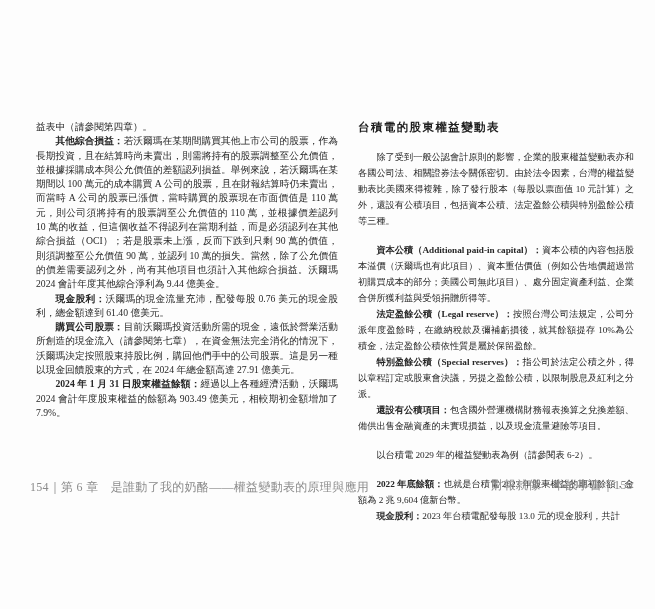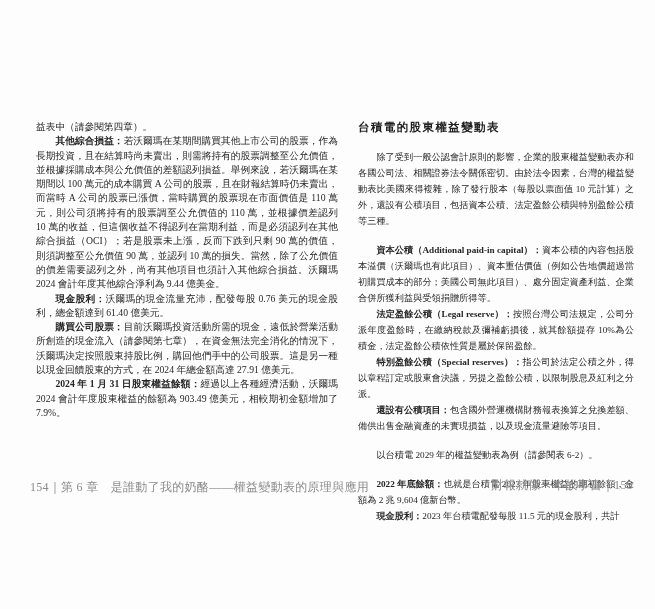--- a/index.html
+++ b/index.html
@@ -59,19 +59,19 @@
 
   <div class="page-col right">
     <h2 class="heading">台積電的股東權益變動表</h2>
     <p class="para indent"><span class="lead"></span><span>除了受到一般公認會計原則的影響，企業的股東權益變動表亦和各國公司法、相關證券法令關係密切。由於法令因素，台灣的權益變動表比美國來得複雜，除了發行股本（每股以票面值 10 元計算）之外，還設有公積項目，包括資本公積、法定盈餘公積與特別盈餘公積等三種。</span></p>
     <p class="para indent gap"><span class="lead">資本公積（Additional paid-in capital）：</span><span>資本公積的內容包括股本溢價（沃爾瑪也有此項目）、資本重估價值（例如公告地價超過當初購買成本的部分；美國公司無此項目）、處分固定資產利益、企業合併所獲利益與受領捐贈所得等。</span></p>
     <p class="para indent"><span class="lead">法定盈餘公積（Legal reserve）：</span><span>按照台灣公司法規定，公司分派年度盈餘時，在繳納稅款及彌補虧損後，就其餘額提存 10%為公積金，法定盈餘公積依性質是屬於保留盈餘。</span></p>
     <p class="para indent"><span class="lead">特別盈餘公積（Special reserves）：</span><span>指公司於法定公積之外，得以章程訂定或股東會決議，另提之盈餘公積，以限制股息及紅利之分派。</span></p>
     <p class="para indent"><span class="lead">還設有公積項目：</span><span>包含國外營運機構財務報表換算之兌換差額、備供出售金融資產的未實現損益，以及現金流量避險等項目。</span></p>
     <p class="para indent gap"><span class="lead"></span><span>以台積電 2029 年的權益變動表為例（請參閱表 6-2）。</span></p>
     <p class="para indent gap"><span class="lead">2022 年底餘額：</span><span>也就是台積電 2023 年股東權益的期初餘額，金額為 2 兆 9,604 億新台幣。</span></p>
-    <p class="para indent"><span class="lead">現金股利：</span><span>2023 年台積電配發每股 11.5 元的現金股利，共計</span></p>
+    <p class="para indent"><span class="lead">現金股利：</span><span>2023 年台積電配發每股 13.0 元的現金股利，共計</span></p>
   </div>
 
   <div class="footer footer-left">154｜第 6 章　是誰動了我的奶酪——權益變動表的原理與應用</div>
   <div class="footer footer-right">財報就像一本故事書｜155</div>
 
 </div>
 
 </body></html>

